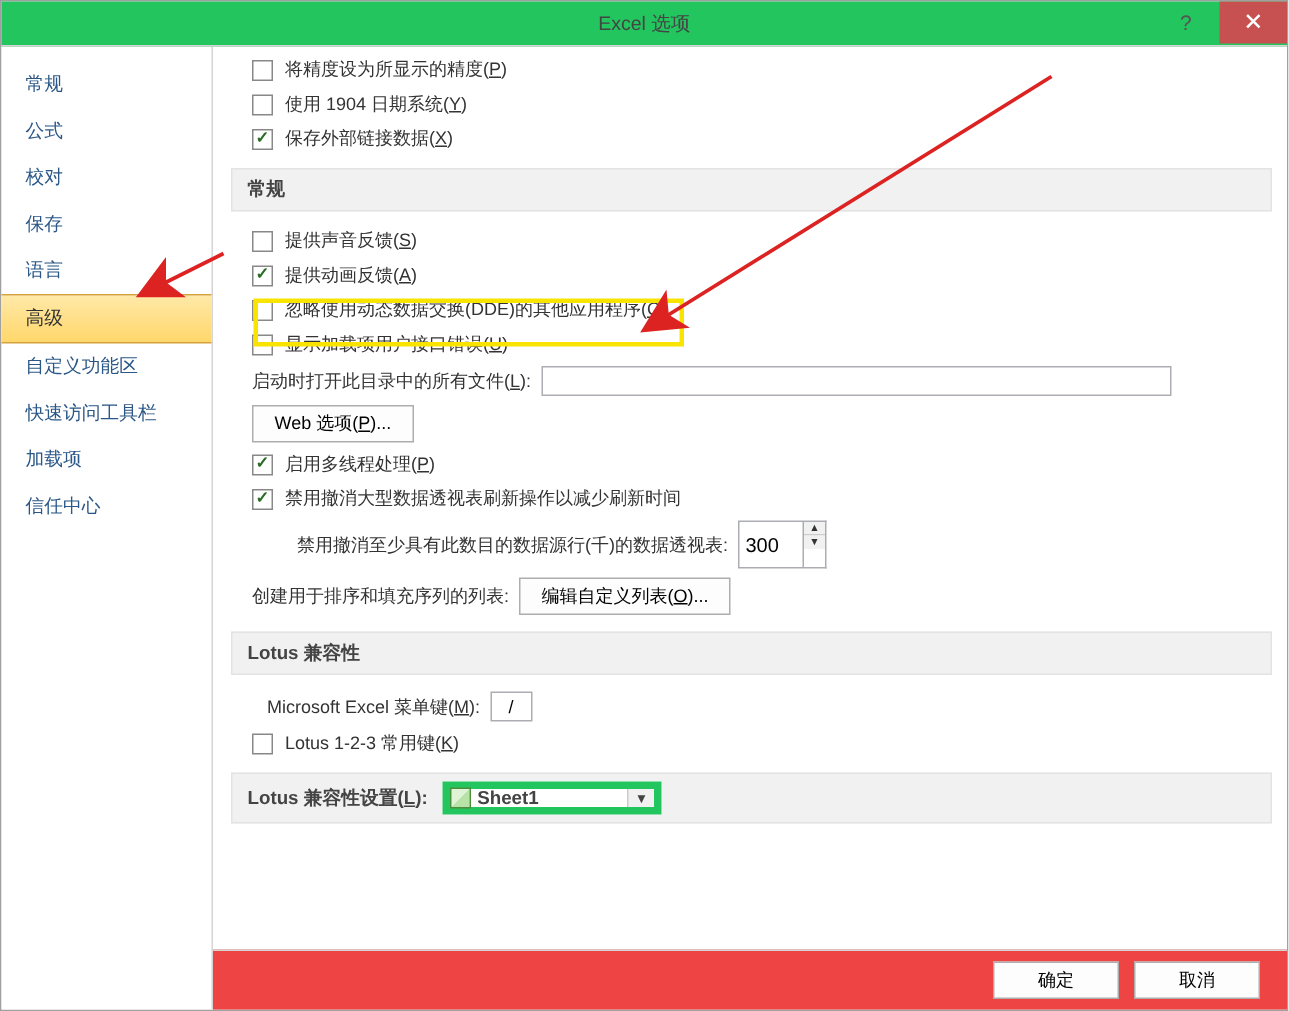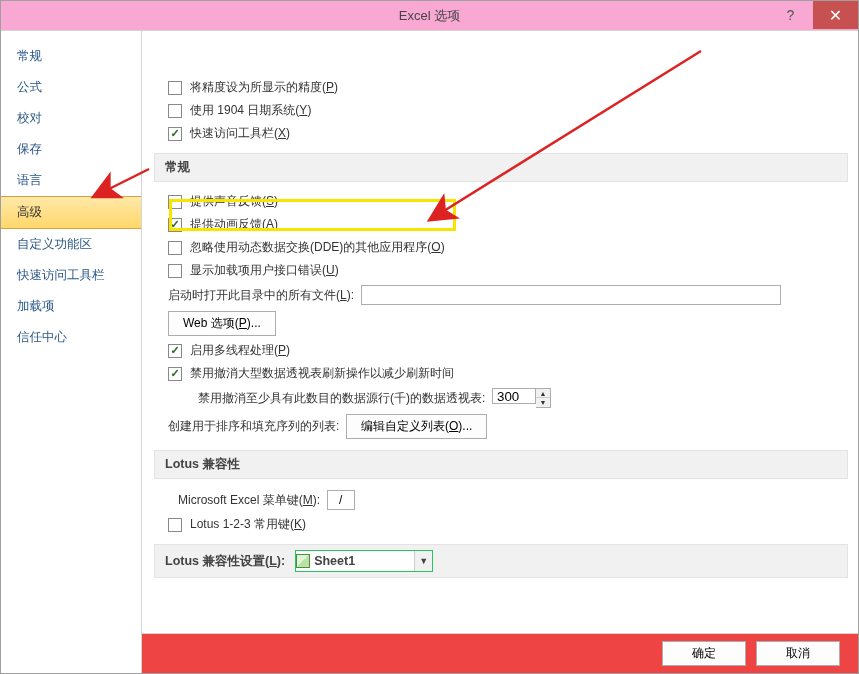--- a/index.html
+++ b/index.html
@@ -1,44 +1,44 @@
 <!DOCTYPE html>
 <html><head>
 <meta charset="utf-8">
 <style>
   * { box-sizing: border-box; margin: 0; padding: 0; }
   body { font-family: "Microsoft YaHei", "Segoe UI", Tahoma, sans-serif; font-size: 12px; color: #333; background: #fff; }
   .window { width: 859px; height: 674px; border: 1px solid #a0a0a0; background: #fff; position: relative; display: flex; flex-direction: column; }
-  .titlebar { height: 30px; background: #f9a8d4; border-bottom: 1px solid #d4d4d4; display: flex; align-items: center; position: relative; }
+  .titlebar { height: 30px; background: #22c55e; border-bottom: 1px solid #d4d4d4; display: flex; align-items: center; position: relative; }
   .titlebar .title { position: absolute; left: 50%; transform: translateX(-50%); font-size: 13px; color: #444; }
   .titlebar .controls { position: absolute; right: 0; top: 0; display: flex; height: 100%; }
   .titlebar .help, .titlebar .close { width: 45px; height: 28px; display: flex; align-items: center; justify-content: center; font-size: 14px; cursor: pointer; }
   .titlebar .help { color: #555; }
   .titlebar .close { background: #c75050; color: #fff; font-size: 16px; }
   .body { flex: 1; display: flex; min-height: 0; }
   .sidebar { width: 141px; border-right: 1px solid #d4d4d4; background: #fff; padding-top: 10px; }
   .side-item { padding: 7px 16px; font-size: 12.5px; color: #2a5787; cursor: pointer; }
   .side-item.selected { background: linear-gradient(#ffe9a8, #ffd76b); border: 1px solid #d6a23e; border-left: none; border-right: none; color: #333; }
   .main { flex: 1; display: flex; flex-direction: column; min-height: 0; }
-  .scroll { flex: 1; overflow-y: auto; overflow-x: hidden; padding: 4px 0 4px 8px; margin-top: 41px; }
+  .scroll { flex: 1; overflow-y: auto; overflow-x: hidden; padding: 4px 0 4px 8px; }
   .row { display: flex; align-items: center; padding: 3px 0 3px 18px; min-height: 22px; }
   .row.indent { padding-left: 48px; }
   .cb { width: 14px; height: 14px; border: 1px solid #888; margin-right: 8px; display: inline-flex; align-items: center; justify-content: center; flex-shrink: 0; background: #fff; cursor: pointer; }
   .cb.checked::after { content: "✓"; font-size: 11px; color: #2a6b25; line-height: 1; font-weight: bold; }
   .row label { cursor: pointer; }
   .u { text-decoration: underline; }
   .section-head { background: #f1f1f1; border: 1px solid #e3e3e3; padding: 5px 10px; margin: 8px 10px 8px 4px; font-weight: bold; font-size: 12.5px; color: #444; display: flex; align-items: center; gap: 10px; }
   .btn { background: #fdfdfd; border: 1px solid #adadad; padding: 3px 14px; font-size: 12px; cursor: pointer; min-width: 70px; }
   .textin { border: 1px solid #abadb3; padding: 2px 4px; font-size: 12px; height: 20px; }
   .spin { display: inline-flex; align-items: stretch; }
-  .spin input { width: 44px; text-align: left; padding: 2px 4px; border: 1px solid #abadb3; height: 16px; }
+  .spin input { width: 44px; text-align: left; padding: 2px 4px; border: 1px solid #abadb3; height: 32px; }
   .spin .arrows { display: flex; flex-direction: column; border: 1px solid #abadb3; border-left: none; }
   .spin .arrows span { width: 14px; height: 9px; background: #f1f1f1; font-size: 7px; line-height: 9px; text-align: center; cursor: pointer; }
   .spin .arrows span:first-child { border-bottom: 1px solid #ccc; }
-  .select { display: inline-flex; align-items: center; border: 1px solid #22c55e; height: 22px; background: #fff; }
+  .select { display: inline-flex; align-items: center; border: 5px solid #22c55e; height: 22px; background: #fff; }
   .select .txt { padding-right: 26px; min-width: 100px; }
   .select .drop { width: 18px; height: 100%; border-left: 1px solid #ccc; background: #f1f1f1; display: flex; align-items: center; justify-content: center; font-size: 9px; cursor: pointer; }
   .highlight-box { position: absolute; border: 3px solid #f9e400; pointer-events: none; }
   .arrow-svg { position: absolute; pointer-events: none; top: 0; left: 0; }
   .bottom-bar { height: 40px; border-top: 1px solid #d4d4d4; display: flex; align-items: center; justify-content: flex-end; gap: 10px; padding-right: 18px; background: #ef4444; }
   .sheet-icon { display: inline-block; width: 14px; height: 14px; border: 1px solid #4a8f3c; background: linear-gradient(135deg,#dff3d7 50%, #b9e2a8 50%); margin-right: 4px; }
   
   .scroll::-webkit-scrollbar { width: 17px; }
   .scroll::-webkit-scrollbar-track { background: #f1f1f1; }
   .scroll::-webkit-scrollbar-thumb { background: #c1c1c1; border: 1px solid #a8a8a8; }
@@ -77,21 +77,21 @@
             <div class="row">
               <span class="cb"></span>
               <label><span>将精度设为所显示的精度(</span><span class="u">P</span><span>)</span></label>
             </div>
             <div class="row">
               <span class="cb"></span>
               <label><span>使用 1904 日期系统(</span><span class="u">Y</span><span>)</span></label>
             </div>
             <div class="row">
               <span class="cb checked"></span>
-              <label><span>快速访问工具栏(</span><span class="u">X</span><span>)</span></label>
+              <label><span>保存外部链接数据(</span><span class="u">X</span><span>)</span></label>
             </div>
           </div>
 
         <div class="section-head">
             <span>常规</span>
           </div>
 
         <div id="gen-cbs">
             <div class="row">
               <span class="cb"></span>

